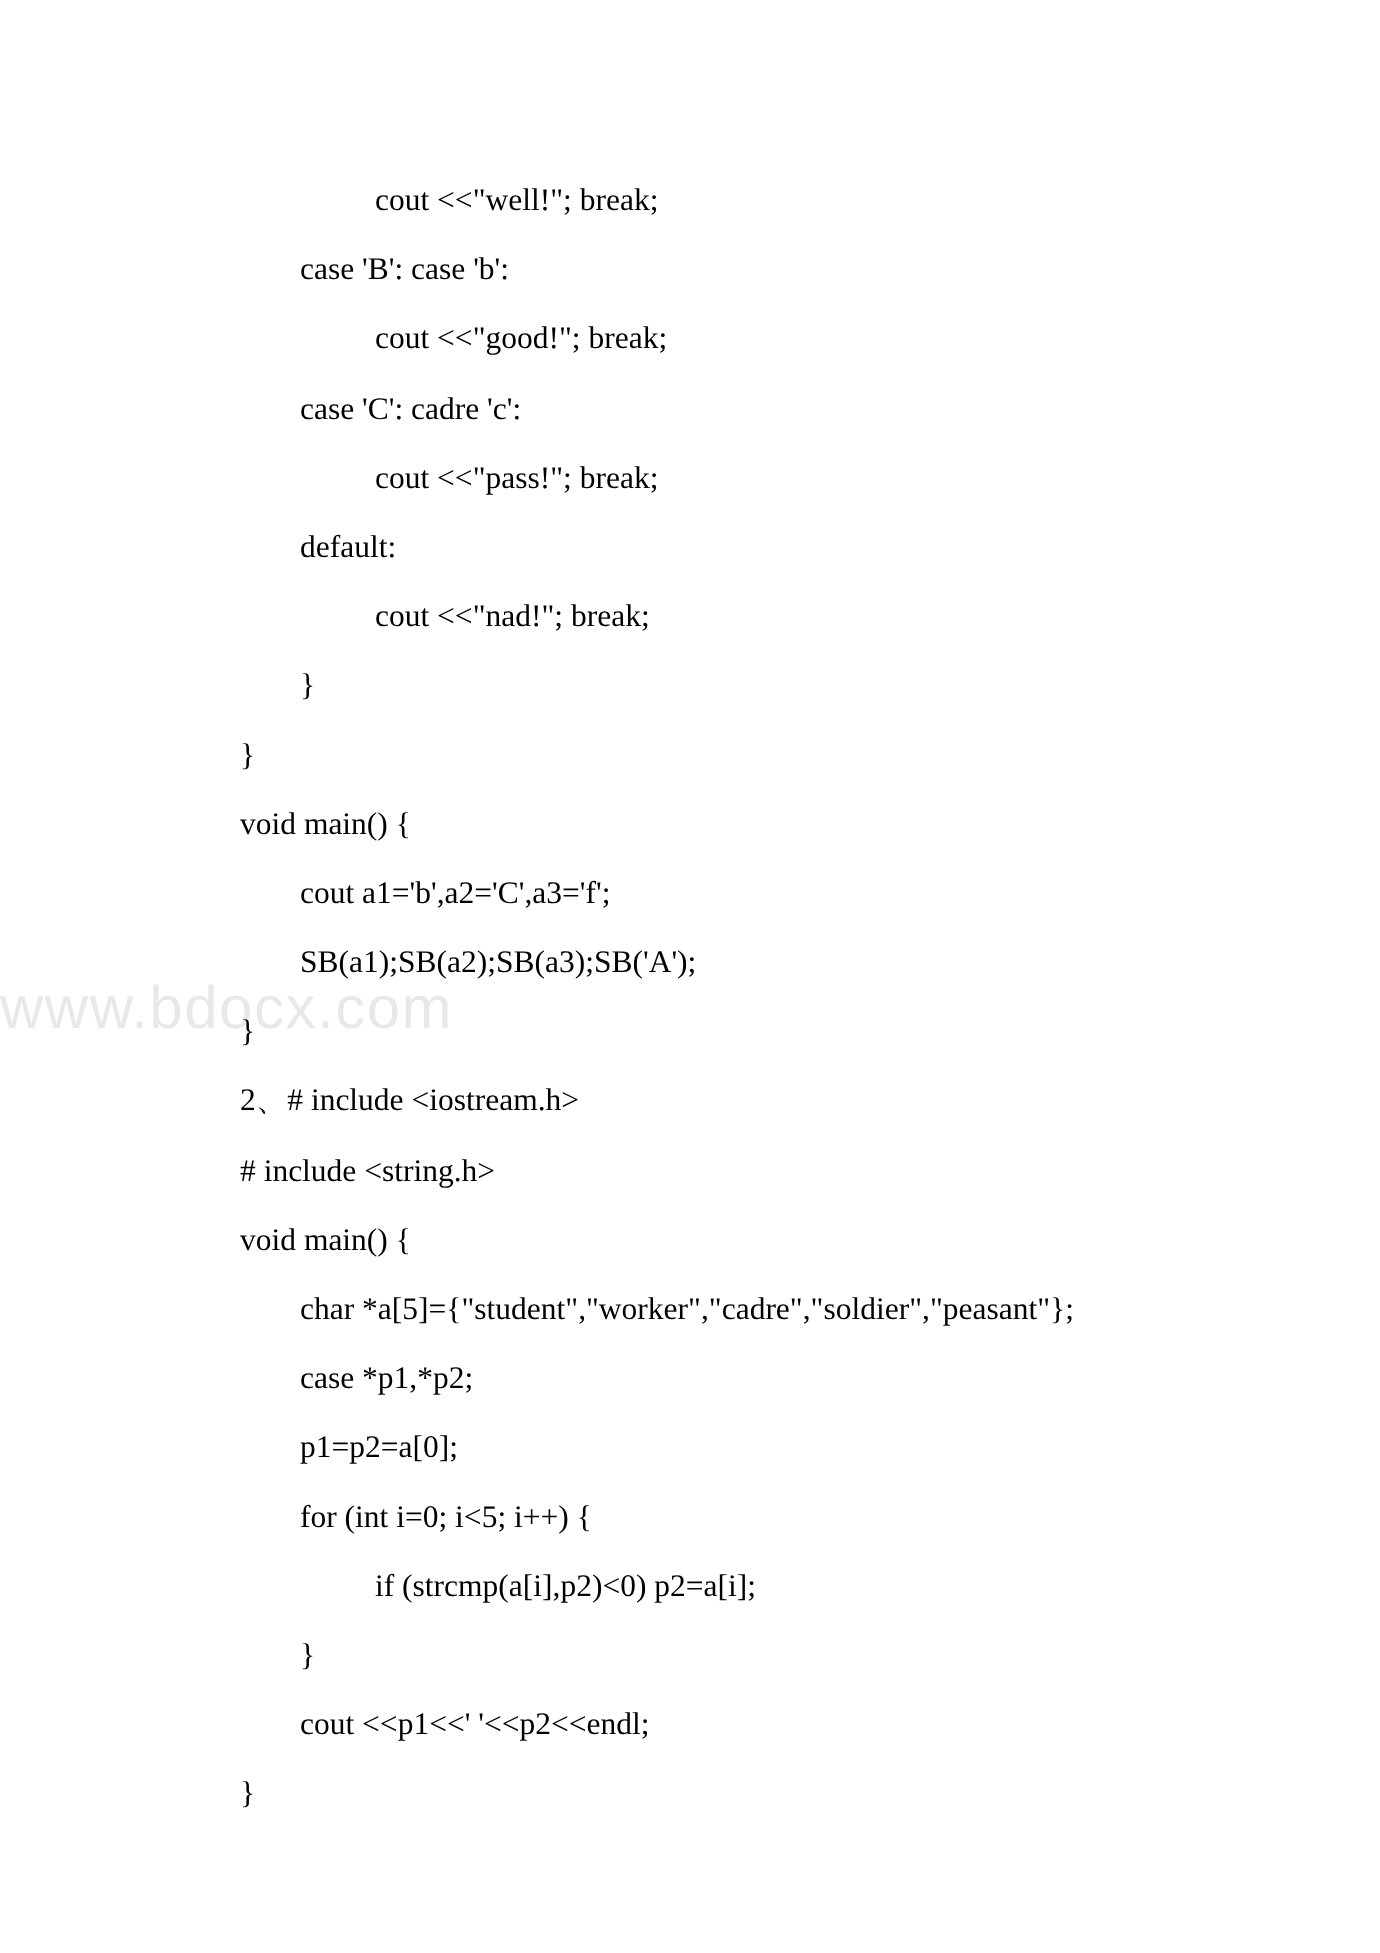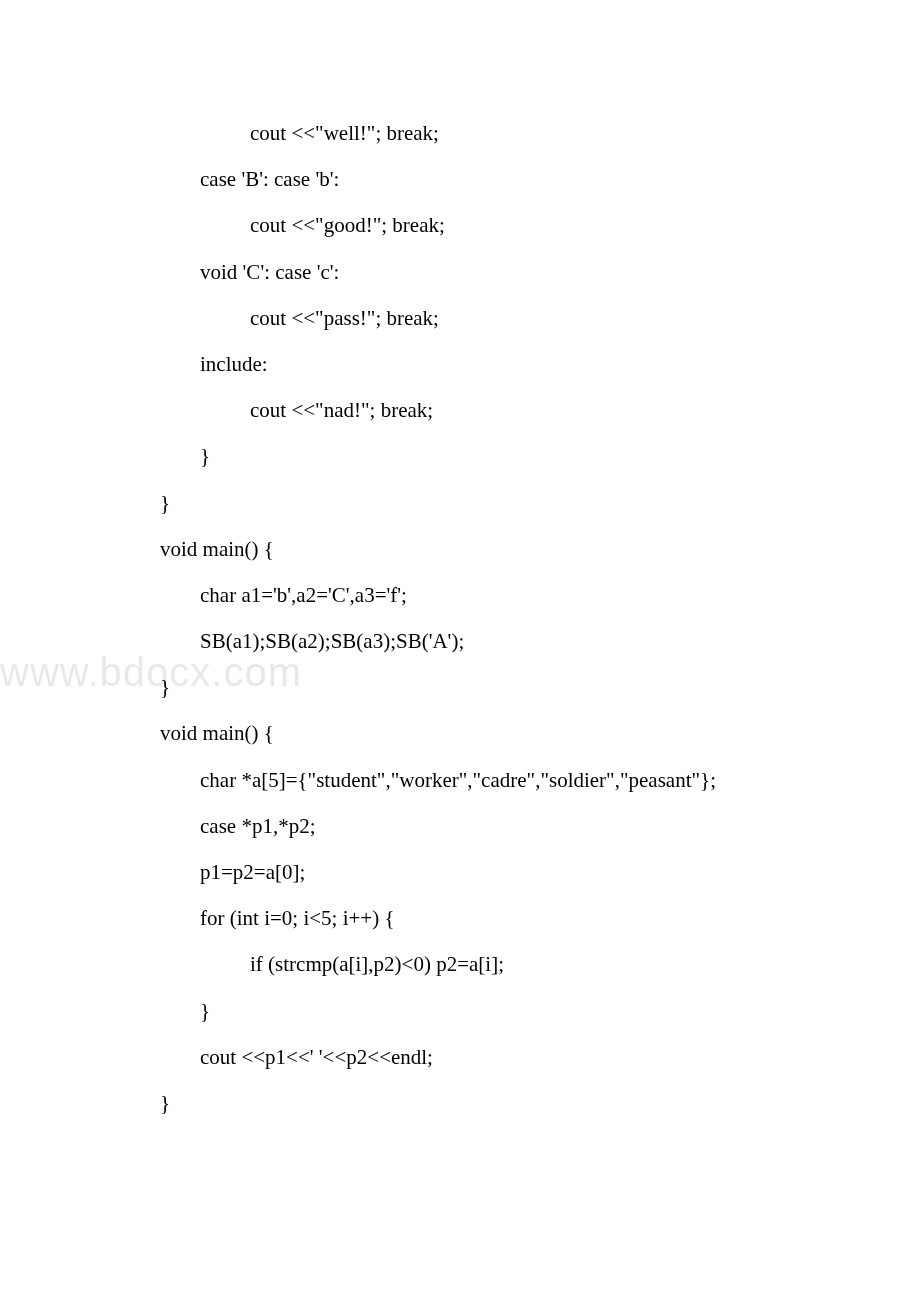--- a/index.html
+++ b/index.html
@@ -43,30 +43,32 @@
 </style>
 </head>
 <body>
 
 <div class="watermark">www.bdocx.com</div>
 
 <div id="code-container">
     <div class="line indent2">cout &lt;&lt;"well!"; break;</div>
     <div class="line indent1">case 'B': case 'b':</div>
     <div class="line indent2">cout &lt;&lt;"good!"; break;</div>
-    <div class="line indent1">void 'C': case 'c':</div>
+    <div class="line indent1">case 'C': cadre 'c':</div>
     <div class="line indent2">cout &lt;&lt;"pass!"; break;</div>
-    <div class="line indent1">include:</div>
+    <div class="line indent1">default:</div>
     <div class="line indent2">cout &lt;&lt;"nad!"; break;</div>
     <div class="line indent1">}</div>
     <div class="line">}</div>
     <div class="line">void main() {</div>
-    <div class="line indent1">char a1='b',a2='C',a3='f';</div>
+    <div class="line indent1">cout a1='b',a2='C',a3='f';</div>
     <div class="line indent1">SB(a1);SB(a2);SB(a3);SB('A');</div>
     <div class="line">}</div>
+    <div class="line">2、# include &lt;iostream.h&gt;</div>
+    <div class="line"># include &lt;string.h&gt;</div>
     <div class="line">void main() {</div>
     <div class="line indent1">char *a[5]={"student","worker","cadre","soldier","peasant"};</div>
     <div class="line indent1">case *p1,*p2;</div>
     <div class="line indent1">p1=p2=a[0];</div>
     <div class="line indent1">for (int i=0; i&lt;5; i++) {</div>
     <div class="line indent2">if (strcmp(a[i],p2)&lt;0) p2=a[i];</div>
     <div class="line indent1">}</div>
     <div class="line indent1">cout &lt;&lt;p1&lt;&lt;' '&lt;&lt;p2&lt;&lt;endl;</div>
     <div class="line">}</div>
   </div>

